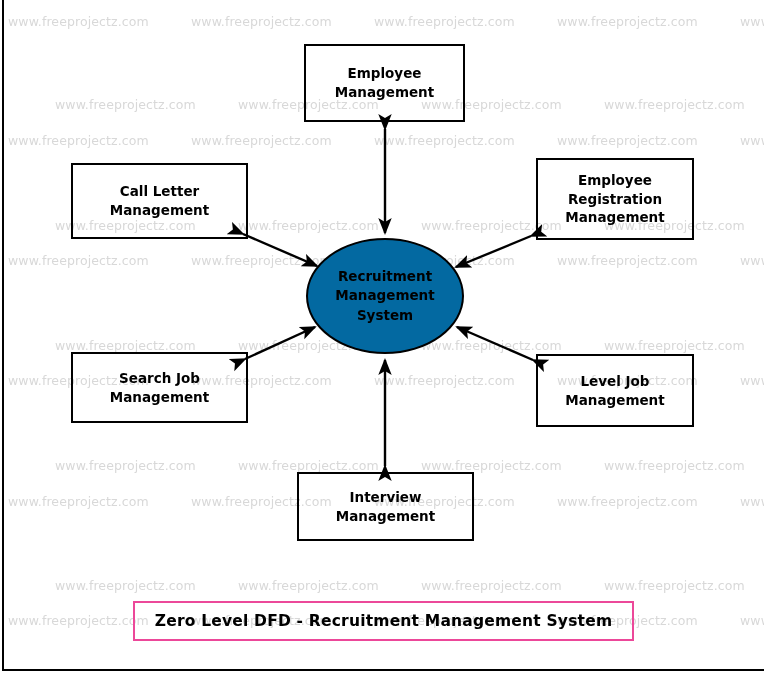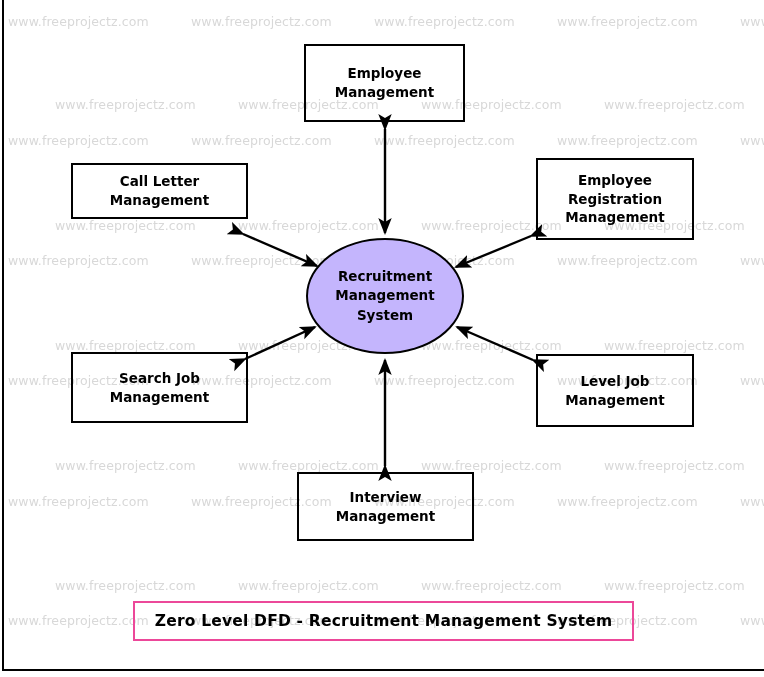--- a/index.html
+++ b/index.html
@@ -203,21 +203,21 @@
       <line x1="533" y1="360" x2="457" y2="327" stroke="#000000" stroke-width="2.4" marker-start="url(#arrowhead)" marker-end="url(#arrowhead)"></line>
 
       <line x1="385" y1="466" x2="385" y2="360" stroke="#000000" stroke-width="2.4" marker-start="url(#arrowhead)" marker-end="url(#arrowhead)"></line>
     </svg>
 
     <div class="node-box" id="entity-0" style="left: 304px; top: 44px; width: 161px; height: 78px;">
       <span class="node-label">Employee
 Management</span>
     </div>
 
-    <div class="node-box" id="entity-1" style="left: 71px; top: 163px; width: 177px; height: 56px;">
+    <div class="node-box" id="entity-1" style="left: 71px; top: 163px; width: 177px; height: 76px;">
       <span class="node-label">Call Letter
 Management</span>
     </div>
 
     <div class="node-box" id="entity-2" style="left: 536px; top: 158px; width: 158px; height: 82px;">
       <span class="node-label">Employee
 Registration
 Management</span>
     </div>
 
@@ -229,21 +229,21 @@
     <div class="node-box" id="entity-4" style="left: 536px; top: 354px; width: 158px; height: 73px;">
       <span class="node-label">Level Job
 Management</span>
     </div>
 
     <div class="node-box" id="entity-5" style="left: 297px; top: 472px; width: 177px; height: 69px;">
       <span class="node-label">Interview
 Management</span>
     </div>
 
-    <div id="process-circle" style="background: #c4b5fd; border-color: rgb(0, 0, 0);">
+    <div id="process-circle" style="background: #0369a1; border-color: rgb(0, 0, 0);">
       <span class="node-label">Recruitment
 Management
 System</span>
     </div>
 
     <div id="caption-box">
       <span id="caption-text">Zero Level DFD - Recruitment Management System</span>
     </div>
 
   </div>

